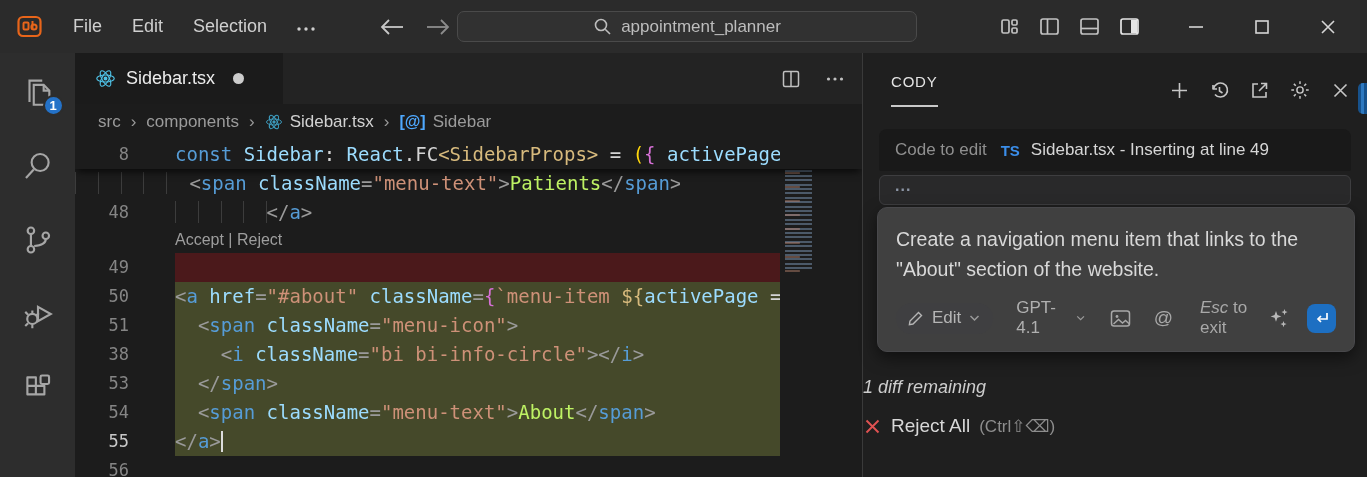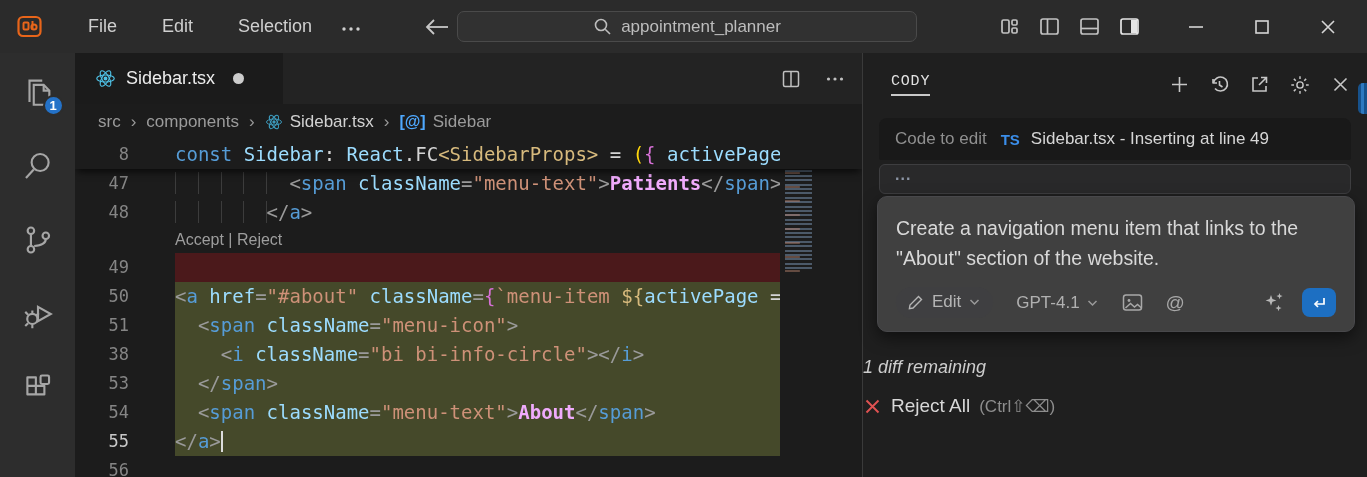--- a/index.html
+++ b/index.html
@@ -7,21 +7,21 @@
   .screen{
     position:relative; width:1367px; height:477px; overflow:hidden;
     background:#1c1c1c; font-family:"Liberation Sans", sans-serif;
     -webkit-font-smoothing:antialiased;
   }
   svg{display:block}
   
   .titlebar{position:absolute; left:0; top:0; width:1367px; height:53px;
     background:#2b2b2b; display:flex; align-items:center;}
   .logo{margin-left:16px;}
-  .menu-item{margin-left:45px; font-size:18px; color:#cfcfcf; cursor:default;}
+  .menu-item{margin-left:30px; font-size:18px; color:#cfcfcf; cursor:default;}
   .more-dots{margin-left:28px;}
   .nav-arrow{margin-left:0;}
   .nav-back{margin-left:62px;}
   .nav-fwd{margin-left:20px; opacity:.62;}
   .cmd-center{position:absolute; left:457px; top:11px; width:460px; height:31px;
     background:#313131; border:1px solid #4a4a4a; border-radius:7px;
     display:flex; align-items:center; justify-content:center; gap:9px;
     color:#bdbdbd; font-size:17px;}
   .tb-right{position:absolute; right:0; top:0; height:53px; display:flex; align-items:center; padding-right:28px;}
   .tb-right .lay{margin-left:17px;}
@@ -53,35 +53,35 @@
   .num{width:100px; padding-right:46px; text-align:right; color:#858585; font-size:17px; flex:none;}
   .num.active{color:#c9c9c9;}
   .code{width:605px; overflow:hidden; white-space:pre; flex:none;}
   .line.sticky{background:#1c1c1c; box-shadow:0 5px 7px -2px rgba(0,0,0,.65); position:relative; z-index:3;}
   .line.del .code{background:#4b191b;}
   .line.add .code{background:#45492a;}
   .lens{height:26px; line-height:26px; padding-left:100px; color:#9d9d9d;
     font-family:"Liberation Sans",sans-serif; font-size:16px;}
   .tk-k{color:#569cd6} .tk-tag{color:#569cd6} .tk-attr{color:#9cdcfe}
   .tk-str{color:#ce9178} .tk-type{color:#d7ba7d} .tk-p{color:#9a9a9a}
-  .tk-txt{color:#d4d4d4} .tk-jsx{color:#f0abfc; font-weight:bold}
+  .tk-txt{color:#d4d4d4} .tk-jsx{color:#bef264; font-weight:normal}
   .tk-tpl{color:#d7ba7d} .tk-br1{color:#ffd70b} .tk-br2{color:#d670d6}
   .tk-ind{background-image:repeating-linear-gradient(to right,#3c3c3c 0 1px,transparent 1px 22.8px);}
   .caret{display:inline-block; width:2px; height:21px; background:#dcdcdc; vertical-align:-4px;}
   .minimap{position:absolute; left:710px; top:4px; width:27px; height:128px; opacity:.9;
     background:
       repeating-linear-gradient(to bottom, rgba(206,145,120,.45) 0 2px, transparent 2px 14px),
       repeating-linear-gradient(to bottom, rgba(135,165,200,.5) 0 2px, transparent 2px 4.4px);
     background-size:55% 100%,100% 100%; background-repeat:no-repeat;}
   
   .cody{position:absolute; left:862px; top:53px; width:505px; height:424px;
     background:#1f1f1f; border-left:1px solid #3a3a3a;}
   .cody-header{display:flex; align-items:center; padding:20px 16px 6px 28px;}
   .cody-title{font-size:15px; letter-spacing:.8px; color:#e3e3e3;
-    border-bottom:2px solid #c9c9c9; padding-bottom:4px;font-family:Liberation Mono, monospace;}
+    border-bottom:2px solid #c9c9c9; padding-bottom:15px;}
   .cody-actions{margin-left:auto; display:flex; align-items:center; gap:19px;}
   .card1{margin:16px 16px 0 16px; background:#191919; border-radius:8px 8px 2px 2px;
     padding:11px 16px; display:flex; align-items:center; gap:11px;}
   .cte-label{color:#8f8f8f; font-size:17px;}
   .ts-badge{color:#3b8eea; font-size:15px; font-weight:bold; margin-left:3px;}
   .cte-status{color:#d6d6d6; font-size:17px;}
   .collapsed{margin:4px 16px 0 16px; background:#29292a; border:1px solid #3e3e40; border-radius:6px;
     padding:2px 15px 10px; color:#8c95a5; font-size:16px; font-weight:bold; letter-spacing:1px; line-height:16px;}
   .promptcard{margin:2px 12px 0 14px; background:#404040; border:1px solid #48484b; border-radius:10px;
     padding:16px 18px 13px; box-shadow:0 6px 16px rgba(0,0,0,.5);}
@@ -286,21 +286,20 @@
     </span>
   </div>
 
   <div class="editor">
     <div>
         <div class="line sticky">
           <div class="num">8</div>
           <div class="code"><span class="tk-k">const </span><span class="tk-attr">Sidebar</span><span class="tk-txt">: </span><span class="tk-attr">React</span><span class="tk-txt">.FC</span><span class="tk-type">&lt;SidebarProps&gt;</span><span class="tk-txt"> = </span><span class="tk-br1">(</span><span class="tk-br2">{</span><span class="tk-txt"> </span><span class="tk-attr">activePage</span></div>
         </div>
         <div class="line">
-          <div class="num">47</div>
           <div class="code"><span class="tk-ind">          </span><span class="tk-p">&lt;</span><span class="tk-tag">span</span><span class="tk-txt"> </span><span class="tk-attr">className</span><span class="tk-p">=</span><span class="tk-str">"menu-text"</span><span class="tk-p">&gt;</span><span class="tk-jsx">Patients</span><span class="tk-p">&lt;/</span><span class="tk-tag">span</span><span class="tk-p">&gt;</span></div>
         </div>
         <div class="line">
           <div class="num">48</div>
           <div class="code"><span class="tk-ind">        </span><span class="tk-p">&lt;/</span><span class="tk-tag">a</span><span class="tk-p">&gt;</span></div>
         </div>
         <div class="lens">Accept | Reject</div>
         <div class="line del">
           <div class="num">49</div>
           <div class="code"></div>
@@ -402,20 +401,23 @@
             </svg>
         </span>
         <span class="tb-icon">
           <svg width="21" height="19" viewBox="0 0 21 19" fill="none" stroke="#a8a8a8" stroke-width="1.5">
             <rect x="1.5" y="2" width="18" height="15" rx="2.5"></rect>
             <circle cx="7" cy="7.5" r="1.4" fill="#a8a8a8" stroke="none"></circle>
             <path d="M3.5 15l5-4.5 4 3.5 3-2.5 4 3.5"></path>
           </svg>
         </span>
         <span class="at-sym">@</span>
+        <span class="esc-hint">
+          <em>Esc</em> <span>to exit</span>
+        </span>
         <span class="sparkles">
           <svg width="25" height="25" viewBox="0 0 25 25" fill="#b8b8b8">
             <path d="M9 5l1.4 4 4 1.4-4 1.4L9 15.8 7.6 11.8l-4-1.4 4-1.4z"></path>
             <path d="M17.5 3l.8 2.3 2.3.8-2.3.8-.8 2.3-.8-2.3-2.3-.8 2.3-.8z"></path>
             <path d="M16.5 15l.8 2.3 2.3.8-2.3.8-.8 2.3-.8-2.3-2.3-.8 2.3-.8z"></path>
           </svg>
         </span>
         <span class="submit-btn">
           <svg width="16" height="14" viewBox="0 0 16 14" fill="none" stroke="#ffffff" stroke-width="1.7">
             <path d="M13 2v6H4"></path>

